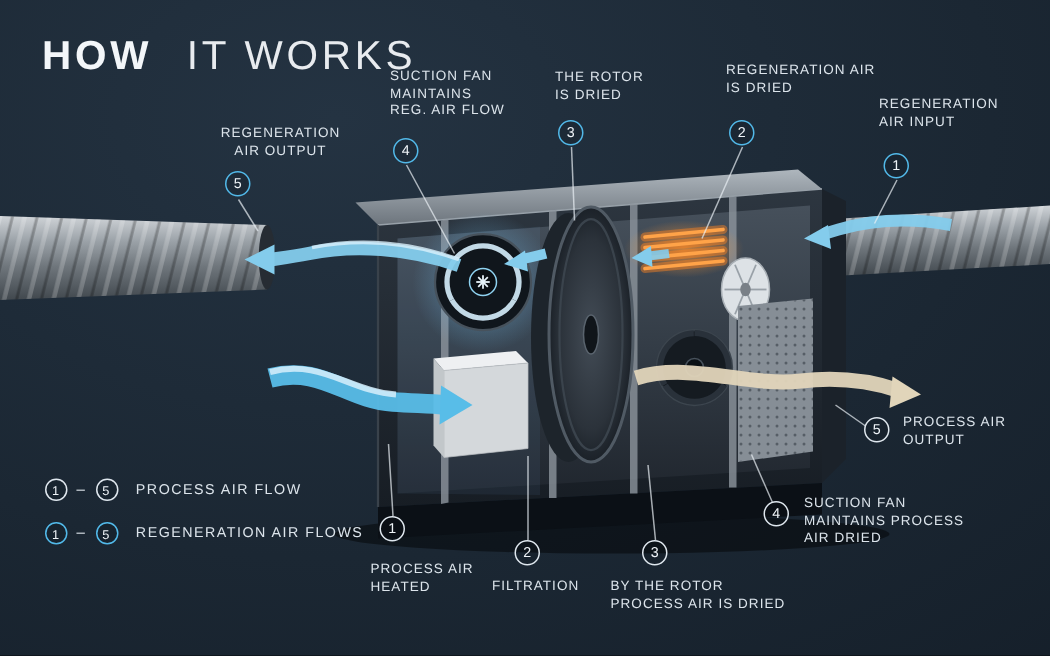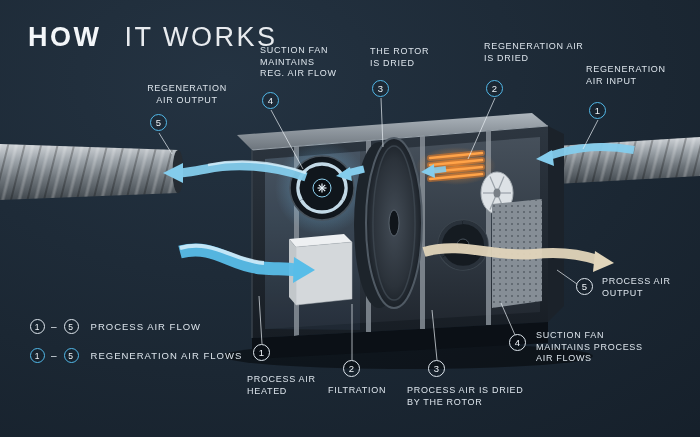--- a/index.html
+++ b/index.html
@@ -271,29 +271,29 @@
     <span>HEATED</span>
   </div>
 
   <span class="badge white b-p2">2</span>
   <div class="co-text t-p2">
     <span>FILTRATION</span>
   </div>
 
   <span class="badge white b-p3">3</span>
   <div class="co-text t-p3">
+    <span>BY THE ROTOR</span>
     <span>PROCESS AIR IS DRIED</span>
-    <span>BY THE ROTOR</span>
   </div>
 
   <span class="badge white b-p4">4</span>
   <div class="co-text t-p4">
     <span>SUCTION FAN</span>
     <span>MAINTAINS PROCESS</span>
-    <span>AIR FLOWS</span>
+    <span>AIR DRIED</span>
   </div>
 
   <span class="badge white b-p5">5</span>
   <div class="co-text t-p5">
     <span>PROCESS AIR</span>
     <span>OUTPUT</span>
   </div>
 
   <div class="legend-row r1">
     <span class="badge white inline">1</span>

